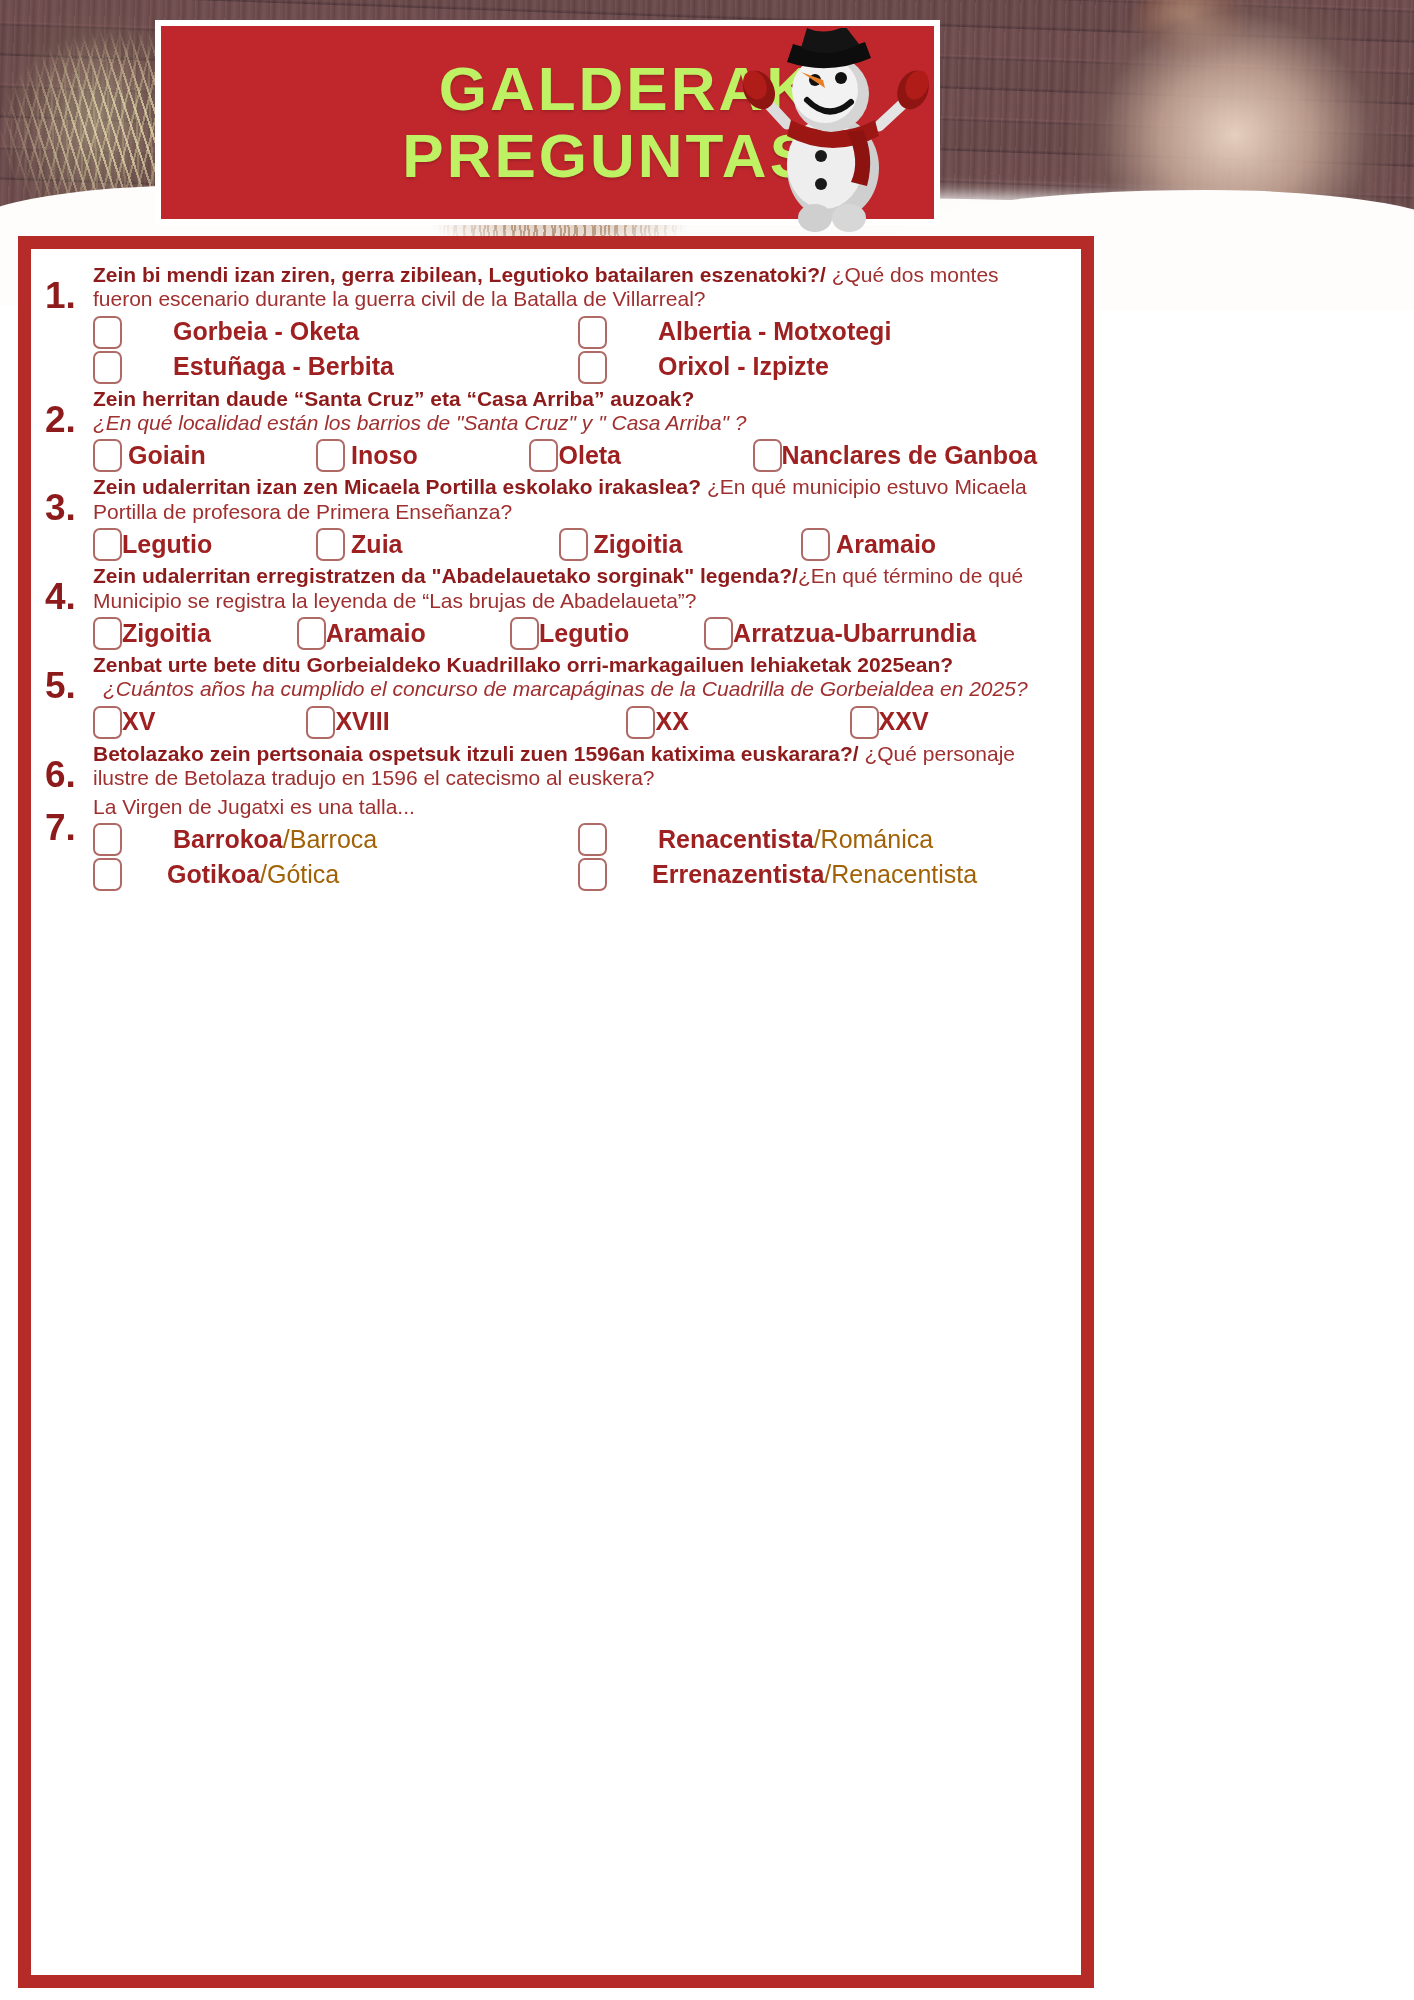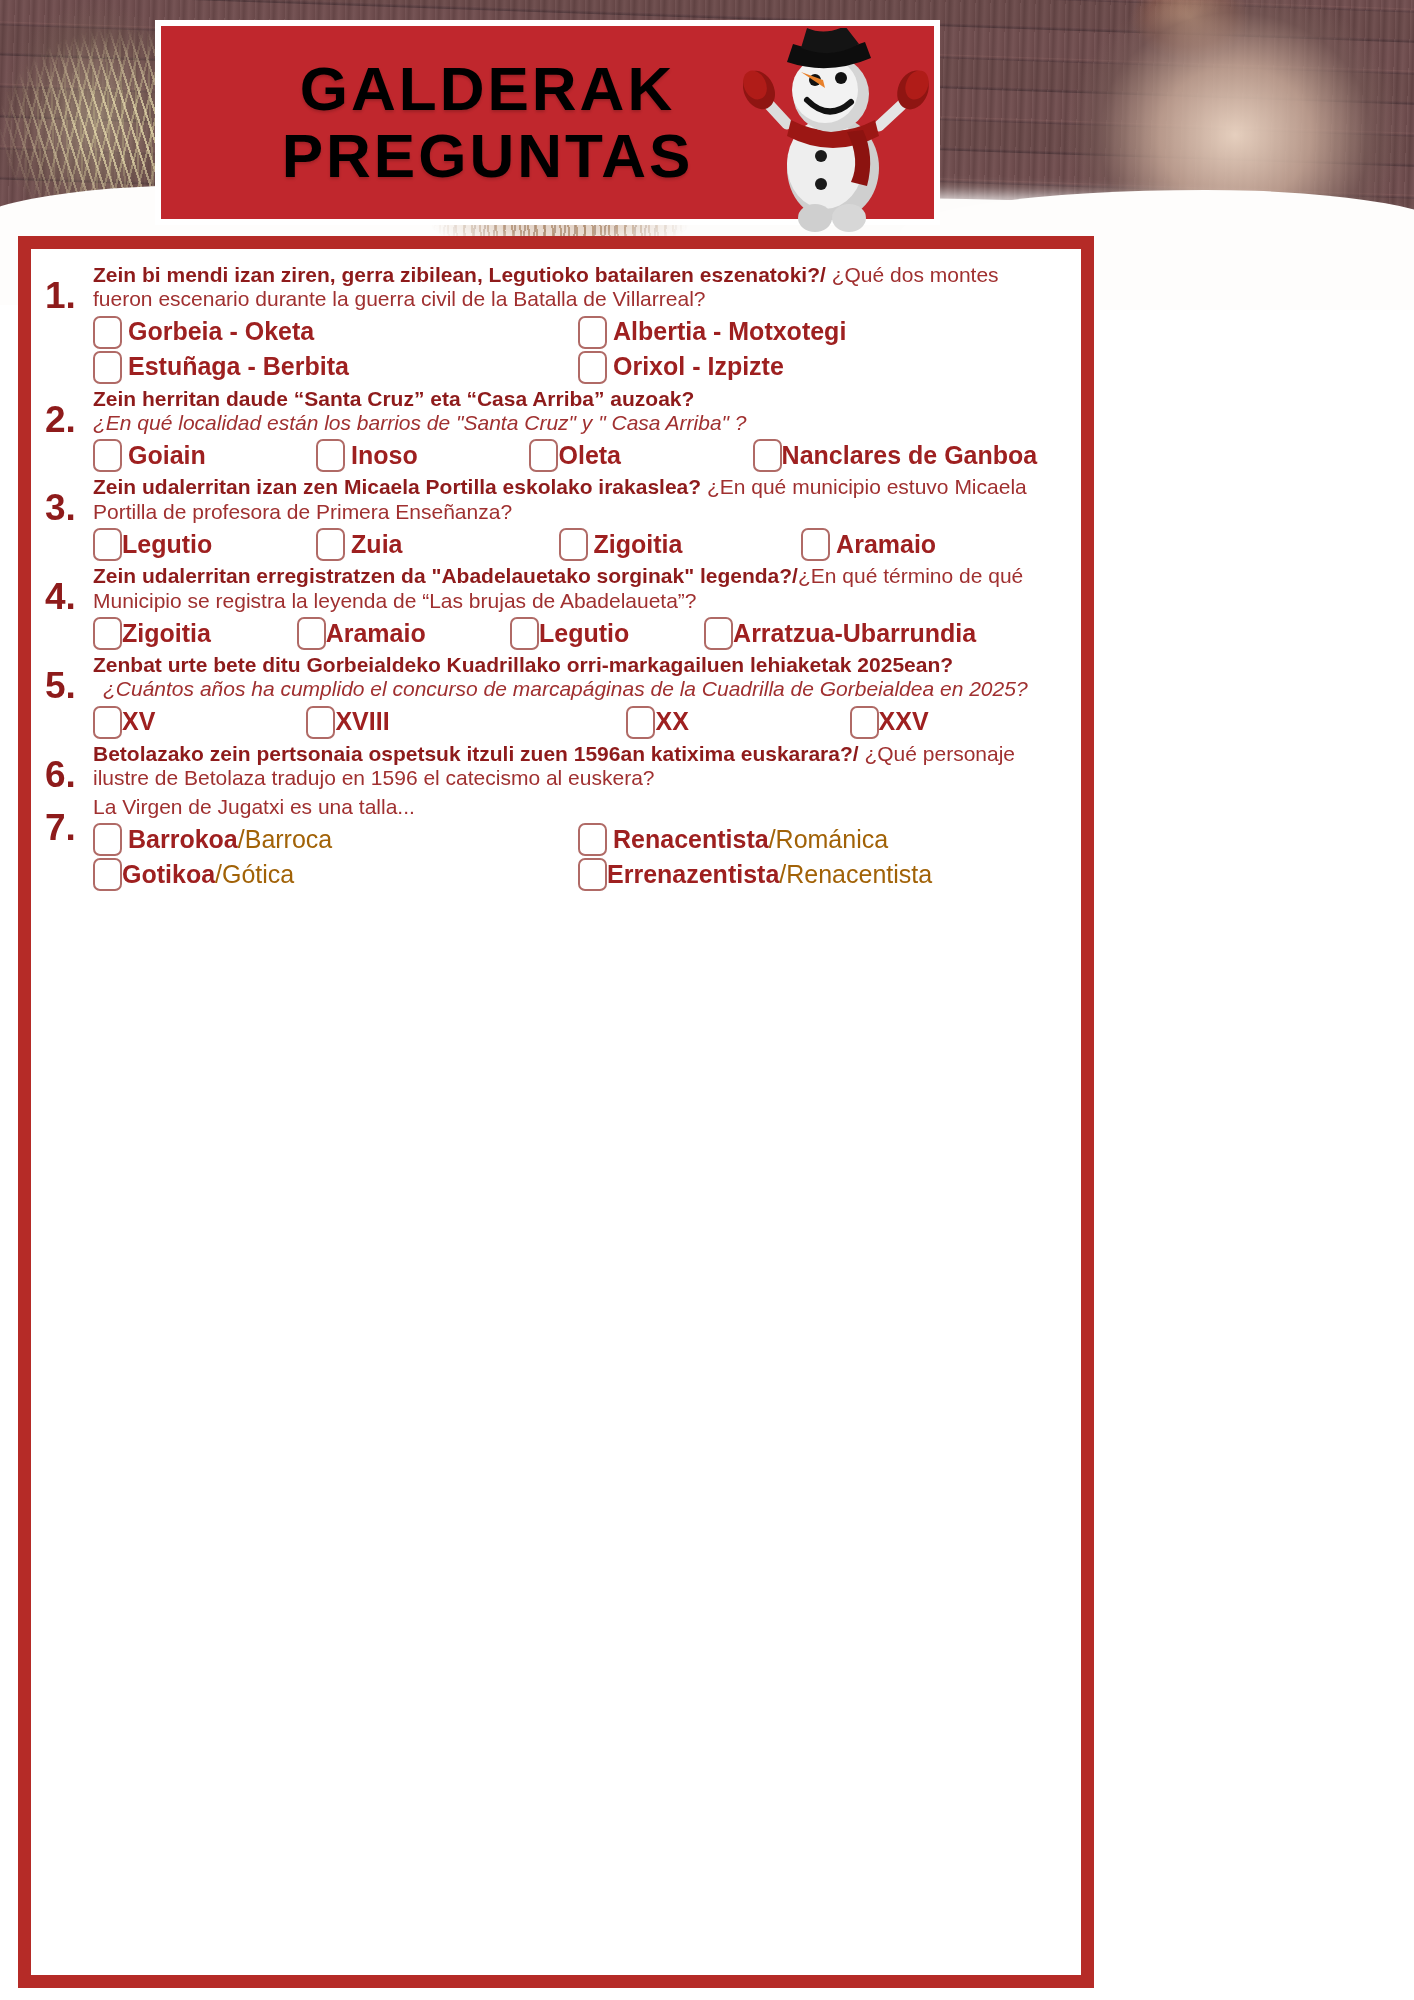--- a/index.html
+++ b/index.html
@@ -69,26 +69,26 @@
     background:#ffffff; padding:6px;
   }
   .banner{
     width:100%; height:100%;
     background:#c0272d;
     position:relative;
     display:flex; flex-direction:column;
     align-items:center; justify-content:center;
   }
   .banner-title{
-    color:#000000;
+    color:#bef264;
     font-weight:bold;
     font-size:62px;
     letter-spacing:3px;
     line-height:1.08;
-    text-align:center;
+    text-align:right;
     text-shadow:0 2px 3px rgba(0,0,0,.18);
     width:100%;
     padding-right:120px;
   }
 
   
   .snowman{ position:absolute; right:-10px; top:2px; width:215px; height:215px; }
 
   
   .panel{
@@ -128,21 +128,21 @@
     width:29px; height:33px;
     border:2px solid #b06a66;
     border-radius:7px;
     background:#fff;
     margin-right:6px;
   }
   .opt-label{ font-weight:bold; color:#9e2020; white-space:nowrap; }
   .opt-label .sec{ font-weight:normal; color:#a16207; }
 
   
-  .w50{ width:50%; }
+  .w50{ width:50%;gap:45px; }
   .grow{ flex:1 1 auto; }
 </style>
 </head>
 <body>
 
 <div class="bg-photo"></div>
 <div class="bg-pine"></div>
 <div class="bg-snow"></div>
 <div class="bg-snow-left"></div>
 <div class="bg-snow-right"></div>

